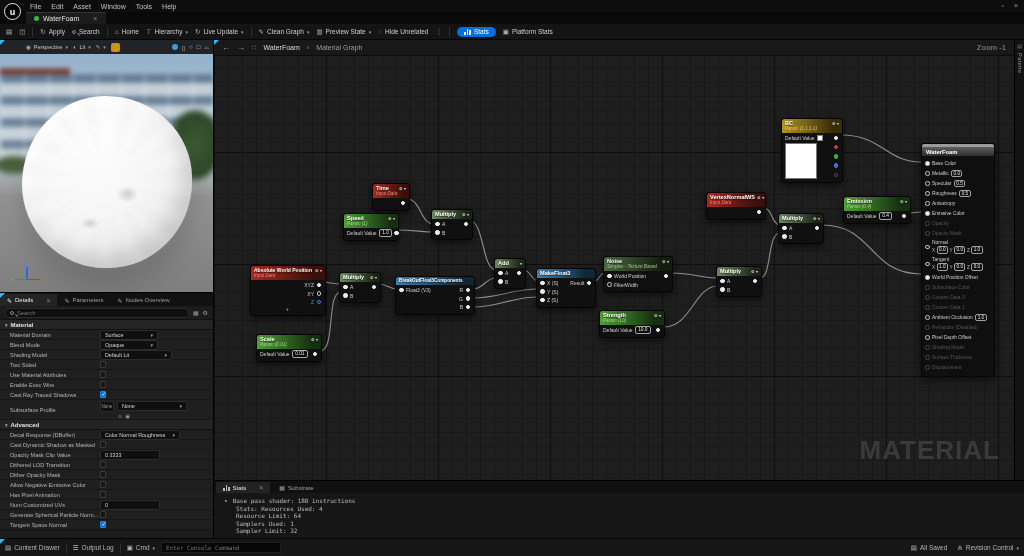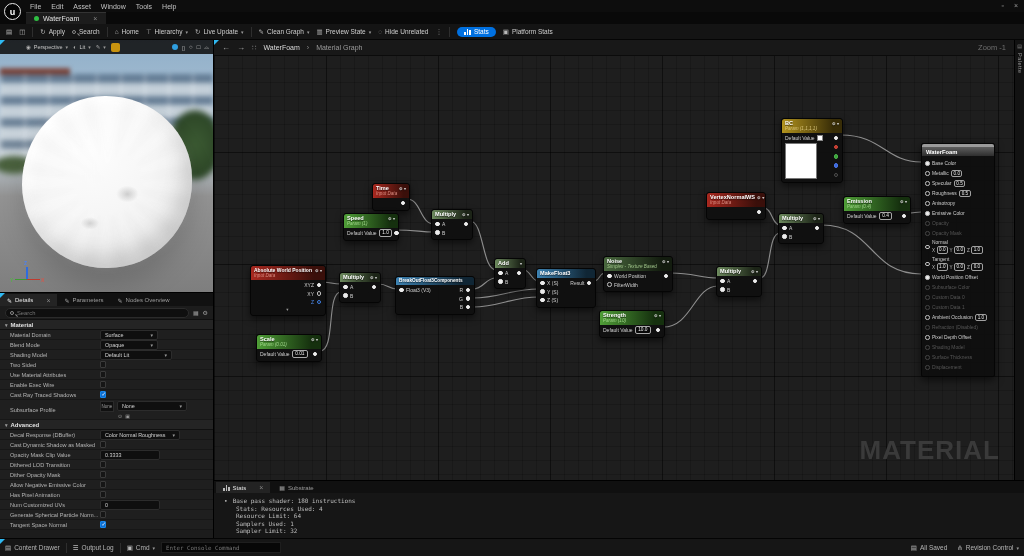--- a/index.html
+++ b/index.html
@@ -93,21 +93,21 @@
   .ssp-thumb { width:14px; height:11px; background:#101010; border:1px solid #2a2a2a; font-size:4.5px; color:#9a9a9a; display:flex; align-items:center; justify-content:center; }
   .ssp-ic { font-size:5px; color:#9a9a9a; display:flex; gap:3px; padding-left:18px; }
 
   
   .crumbbar { position:absolute; left:0; top:0; right:10px; height:16px; background:#181818; border-bottom:1px solid #0b0b0b; display:flex; align-items:center; gap:7px; padding:0 8px; font-size:7px; z-index:20; }
   .arrow { color:#a8a8a8; font-size:8px; }
   .gridico { color:#9a9a9a; font-size:7px; }
   .crumb-asset { color:#dcdcdc; }
   .crumb-sep { color:#8a8a8a; }
   .crumb-page { color:#9a9a9a; }
-  .zoomlbl { margin-left:auto; color:#6f6f6f; font-weight:normal; font-size:7.5px; }
+  .zoomlbl { margin-left:auto; color:#6f6f6f; font-weight:bold; font-size:7.5px; }
   .palette { position:absolute; right:0; top:0; bottom:0; width:10px; background:#121212; border-left:1px solid #000; display:flex; flex-direction:column; align-items:center; padding-top:3px; gap:4px; z-index:21; }
   .palette .vtext { writing-mode:vertical-rl; font-size:5.5px; color:#9a9a9a; letter-spacing:.5px; }
   .palette .pico { font-size:5px; color:#8a8a8a; }
   .watermark { position:absolute; right:24px; bottom:14px; font-size:26px; font-weight:bold; color:#3a3a3a; letter-spacing:1px; z-index:1; }
 
   
   svg.wires { position:absolute; inset:0; width:100%; height:100%; z-index:2; }
   .node { position:absolute; background:rgba(16,16,16,.96); border:1px solid #050505; border-radius:3px; box-shadow:0 3px 7px rgba(0,0,0,.55); z-index:3; font-size:5px; }
   .nhead { border-radius:2.5px 2.5px 0 0; padding:1px 3px 1.5px 3px; color:#fff; }
   .nh-top { display:flex; align-items:center; gap:2px; font-size:5.6px; font-weight:bold; text-shadow:0 1px 1px rgba(0,0,0,.6); white-space:nowrap; }

